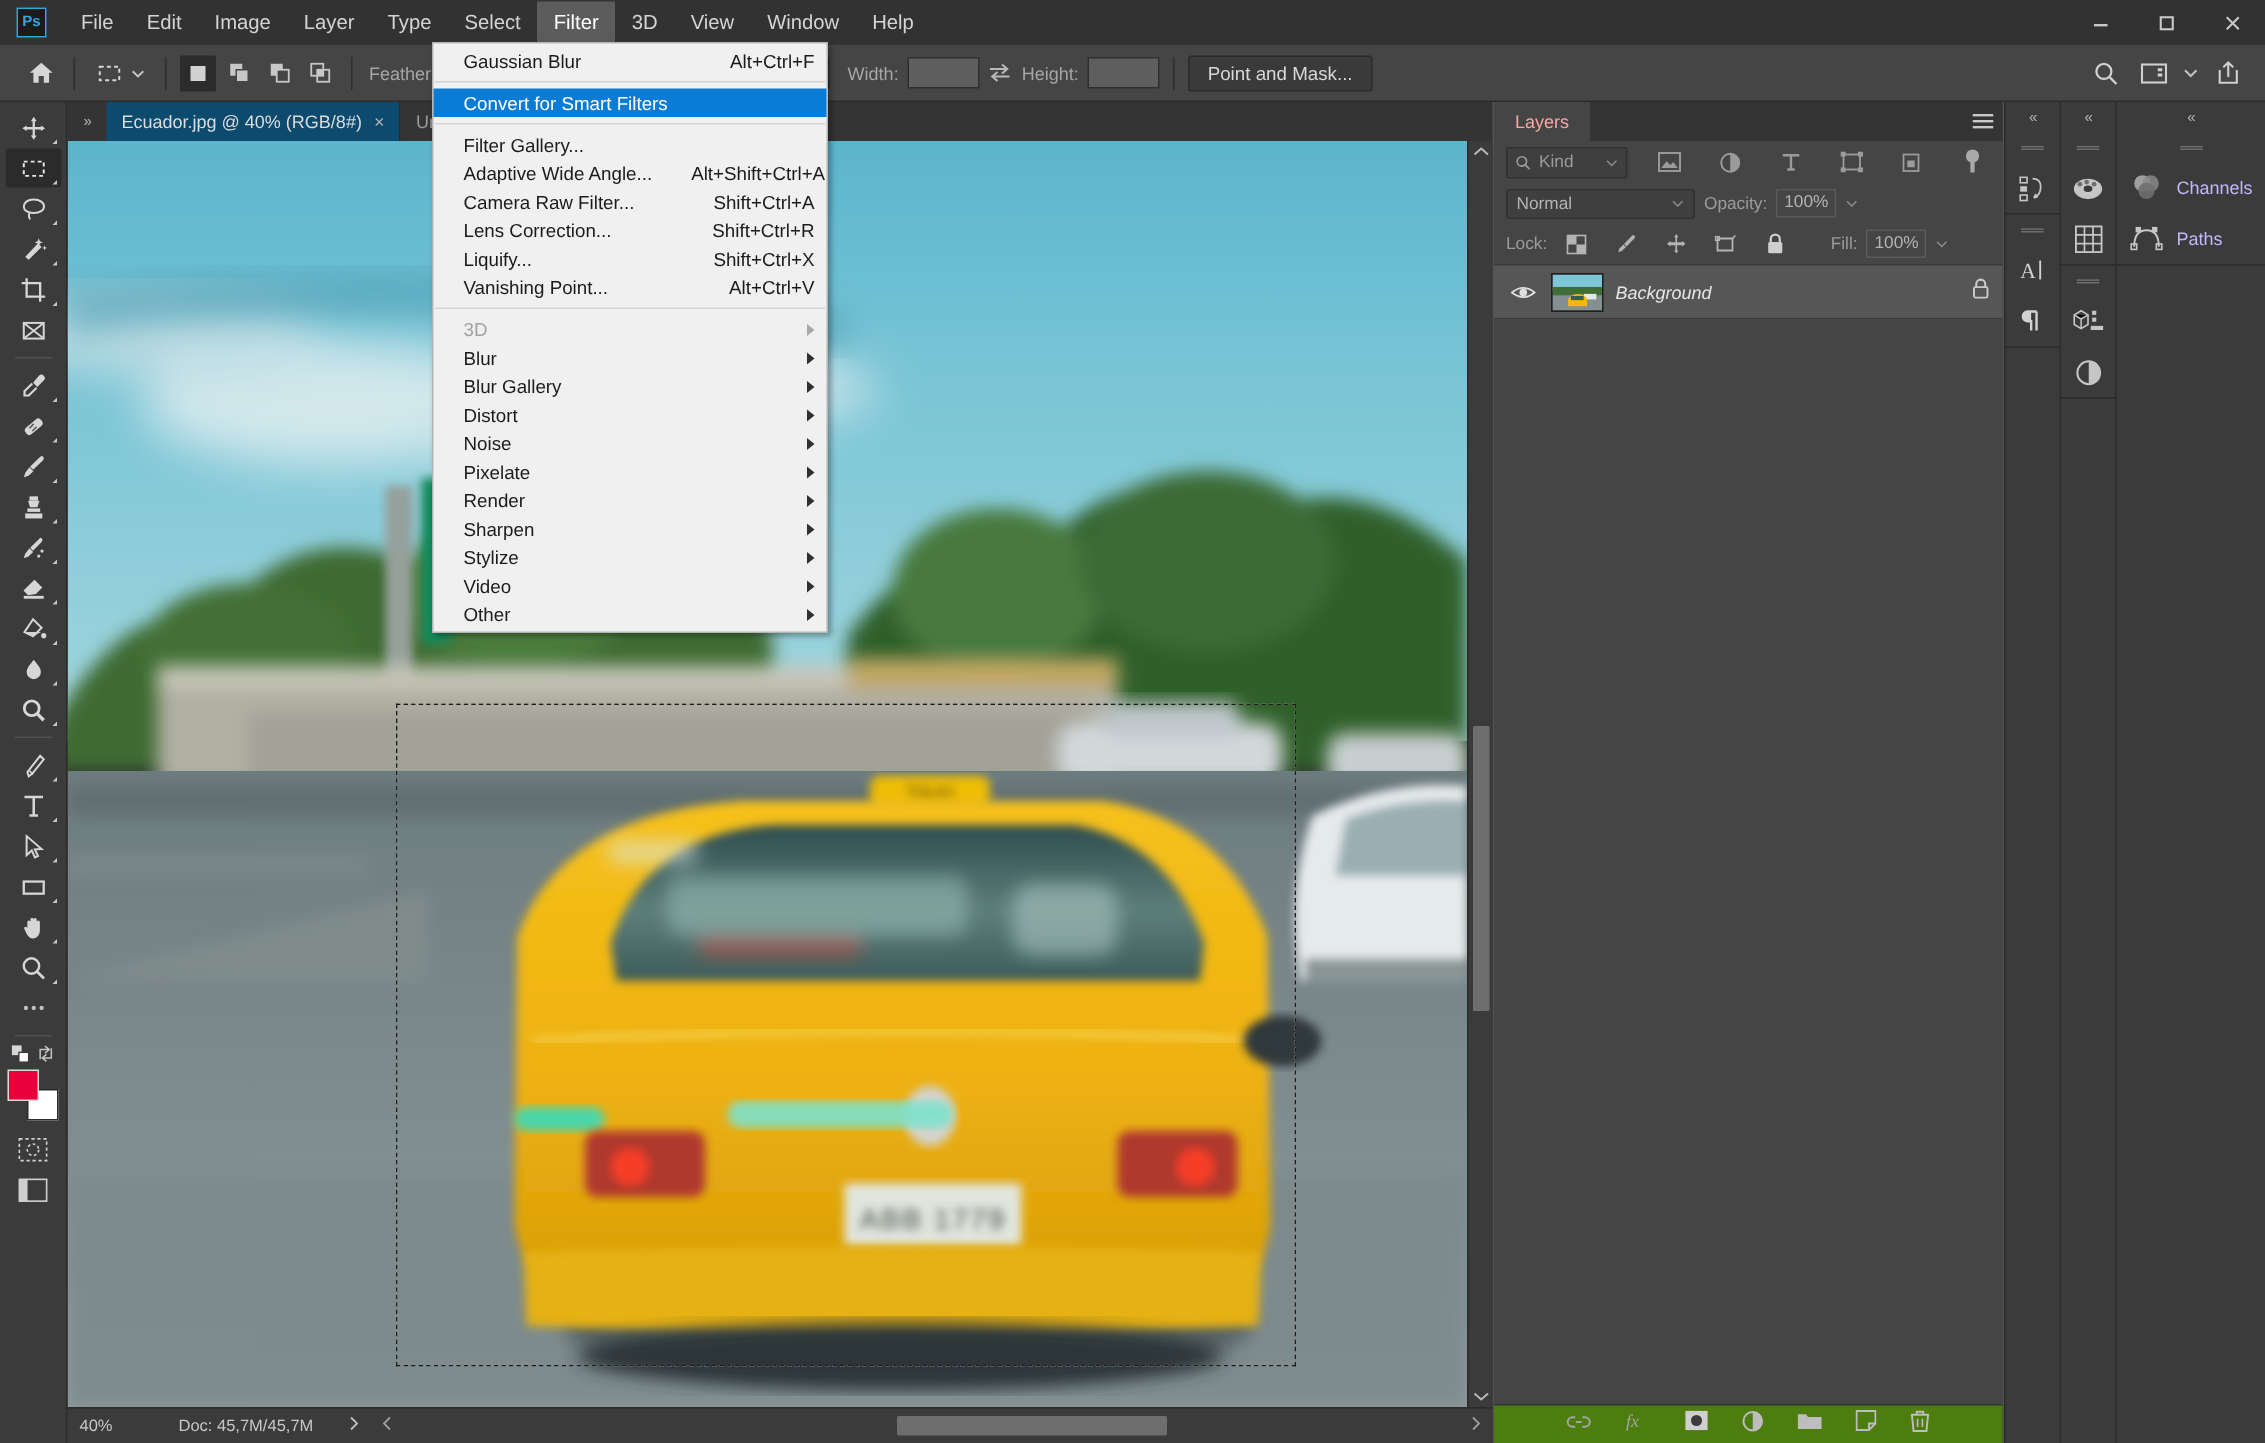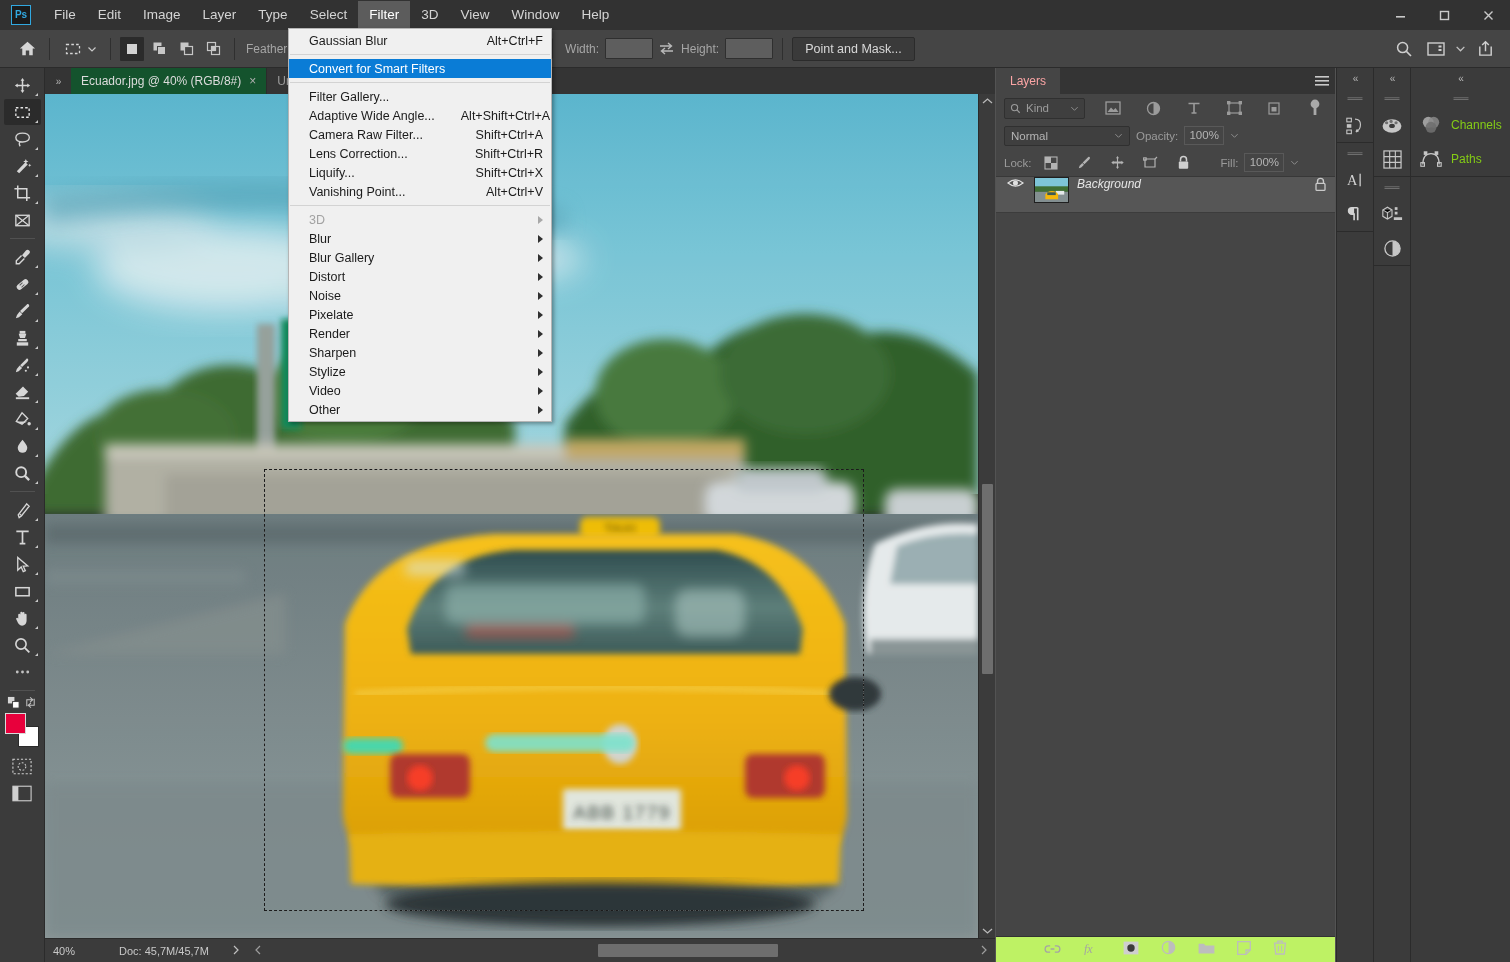--- a/index.html
+++ b/index.html
@@ -79,21 +79,21 @@
     background:#343434; display:flex; align-items:stretch;
   }
   .collapse-tab {
     width:26px; display:flex; align-items:center; justify-content:center;
   }
   .doc-tab {
     display:flex; align-items:center; gap:8px; padding:0 10px;
     font-size:12px; color:#9a9a9a; background:#343434;
     border-right:1px solid #2b2b2b; white-space:nowrap;
   }
-  .doc-tab.active { background:#14532d; color:#dcdcdc; }
+  .doc-tab.active { background:#0c4a6e; color:#dcdcdc; }
   .tab-x { font-size:12px; color:#b0b0b0; line-height:10px; }
 
   
   .docarea {
     position:absolute; left:45px; top:94px; width:950px; height:868px;
     background:#2b2b2b;
   }
   .canvas-wrap {
     position:absolute; left:0; top:0; width:933px; height:844px; overflow:hidden;
   }
@@ -149,48 +149,48 @@
   }
   .lbl { font-size:11.5px; color:#9b9b9b; }
   .num-in {
     width:40px; height:19px; background:#454545; border:1px solid #595959; color:#b4b4b4;
     font-size:11.5px; text-align:center; line-height:17px;
   }
   .lockrow { display:flex; align-items:center; height:28px; padding:0 8px; gap:6px;
     border-bottom:1px solid #383838;}
 
   .layer-row {
-    height:36px; display:flex; background:#565656;
+    height:36px; display:flex; align-items:center; background:#565656;
     border-bottom:1px solid #3c3c3c; padding:0 8px; gap:8px;
   }
   .eye { width:22px; display:flex; justify-content:center; }
   .thumb {
     width:35px; height:26px; border:1px solid #1f1f1f; position:relative; overflow:hidden;
   }
   .layer-name { font-size:12px; color:#e6e6e6; font-style:italic; }
   .layer-lock { margin-left:auto; }
 
   .layer-footer {
-    position:absolute; left:0; bottom:0; width:339px; height:26px; background:#bef264;
+    position:absolute; left:0; bottom:0; width:339px; height:26px; background:#4d7c0f;
     display:flex; align-items:center; justify-content:center; gap:22px; border-top:1px solid #333;
   }
 
   
   .rail {
     position:absolute; top:68px; background:#3b3b3b; border-left:1px solid #2b2b2b;
   }
   .rail-a { left:1336px; width:37px; height:894px; }
   .rail-b { left:1373px; width:37px; height:894px; }
   .rail-c { left:1410px; width:100px; height:894px; }
   .rail-head { height:20px; display:flex; align-items:center; justify-content:center; }
   .rail-grip { width:16px; height:5px; }
   .rail-icon { height:34px; display:flex; align-items:center; justify-content:center; }
   .rail-group { border-bottom:1px solid #2b2b2b; }
   .rail-c .ritem { height:34px; display:flex; align-items:center; gap:9px; padding-left:9px; }
-  .rail-c .rlabel { font-size:12px; color:#84cc16; }
+  .rail-c .rlabel { font-size:12px; color:#c4b5fd; }
   .chev2 { font-size:10px; color:#b5b5b5; letter-spacing:-1px;}
 
   
   .menu-pop {
     position:absolute; left:288px; top:28px; width:264px;
     background:#f0f0f0; border:1px solid #b5b5b5; box-shadow:2px 2px 4px rgba(0,0,0,.35);
     z-index:60; padding:2px 0 2px 0;
   }
   .mrow {
     height:19px; display:flex; align-items:center; padding:0 8px 0 20px;

